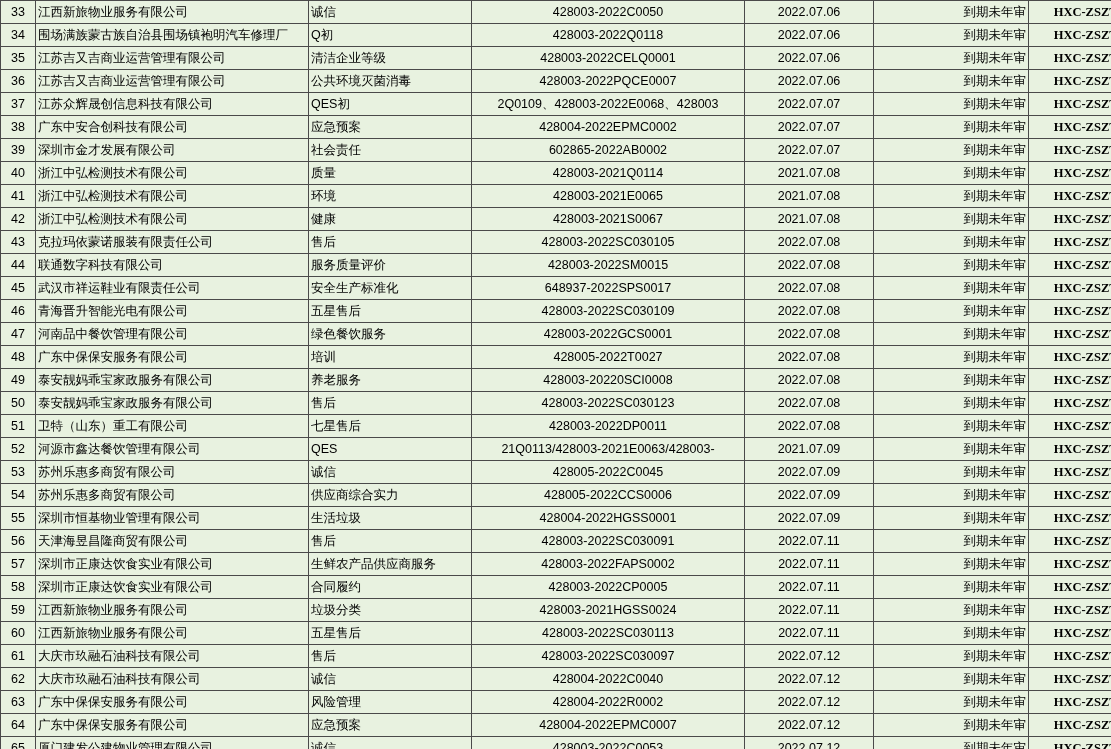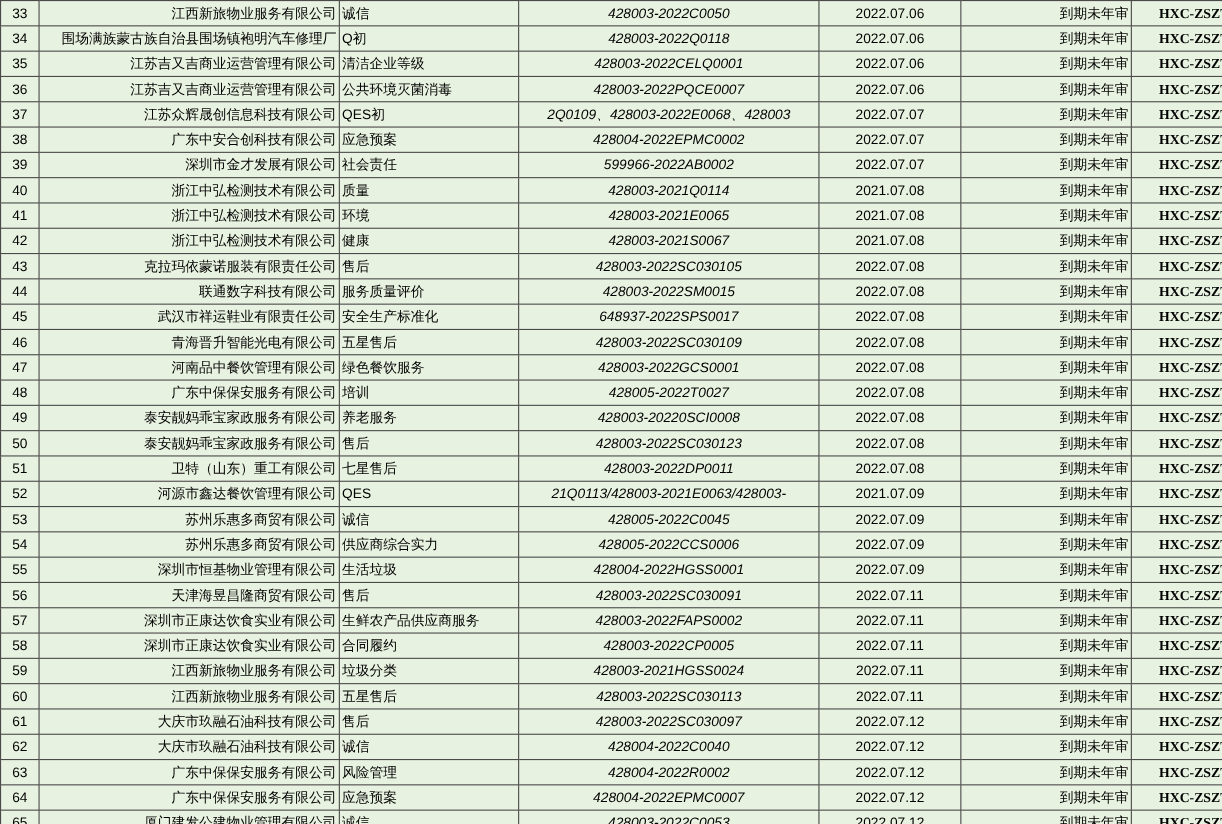--- a/index.html
+++ b/index.html
@@ -35,30 +35,29 @@
     overflow: hidden;
     text-overflow: clip;
     line-height: 20px;
   }
   td.c-index {
     width: 30px;
     text-align: center;
   }
   td.c-company {
     width: 268px;
-    text-align: right;
+    text-align: left;
   }
   td.c-type {
     width: 158px;
   }
   td.c-cert {
     width: 268px;
     text-align: center;
     font-size: 12px;
-    font-style: italic;
   }
   td.c-date {
     width: 124px;
     text-align: center;
     font-size: 12px;
     border-radius: 10px;
   }
   td.c-status {
     width: 150px;
     text-align: right;
@@ -134,21 +133,21 @@
           <td class="c-type"><span class="shrink">应急预案</span></td>
           <td class="c-cert"><span class="shrink">428004-2022EPMC0002</span></td>
           <td class="c-date"><span class="shrink">2022.07.07</span></td>
           <td class="c-status"><span class="shrink">到期未年审</span></td>
           <td class="c-code"><span class="shrink">HXC-ZSZT-2023430</span></td>
         </tr>
         <tr>
           <td class="c-index"><span class="shrink">39</span></td>
           <td class="c-company"><span class="shrink">深圳市金才发展有限公司</span></td>
           <td class="c-type"><span class="shrink">社会责任</span></td>
-          <td class="c-cert"><span class="shrink">599966-2022AB0002</span></td>
+          <td class="c-cert"><span class="shrink">602865-2022AB0002</span></td>
           <td class="c-date"><span class="shrink">2022.07.07</span></td>
           <td class="c-status"><span class="shrink">到期未年审</span></td>
           <td class="c-code"><span class="shrink">HXC-ZSZT-2023431</span></td>
         </tr>
         <tr>
           <td class="c-index"><span class="shrink">40</span></td>
           <td class="c-company"><span class="shrink">浙江中弘检测技术有限公司</span></td>
           <td class="c-type"><span class="shrink">质量</span></td>
           <td class="c-cert"><span class="shrink">428003-2021Q0114</span></td>
           <td class="c-date"><span class="shrink">2021.07.08</span></td>

